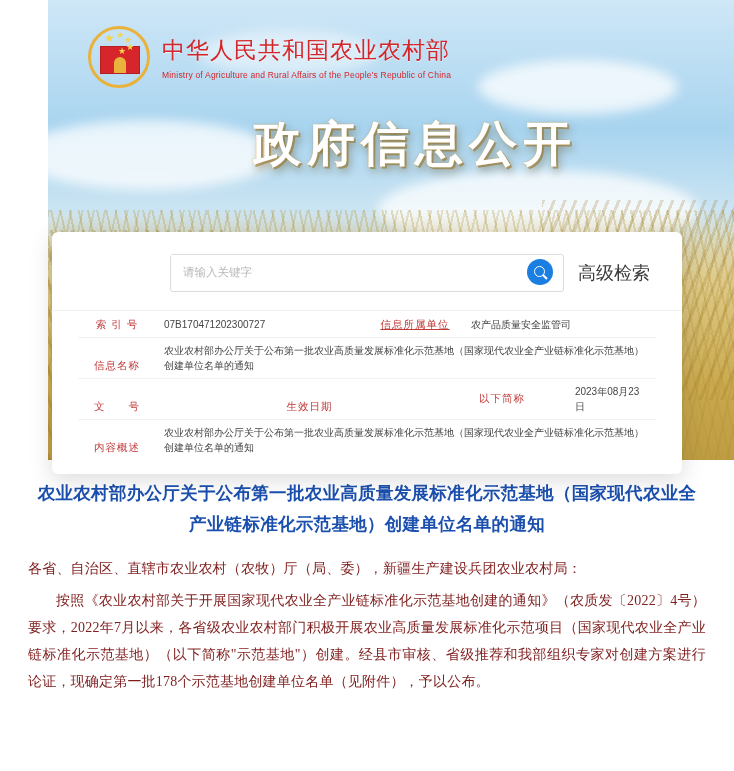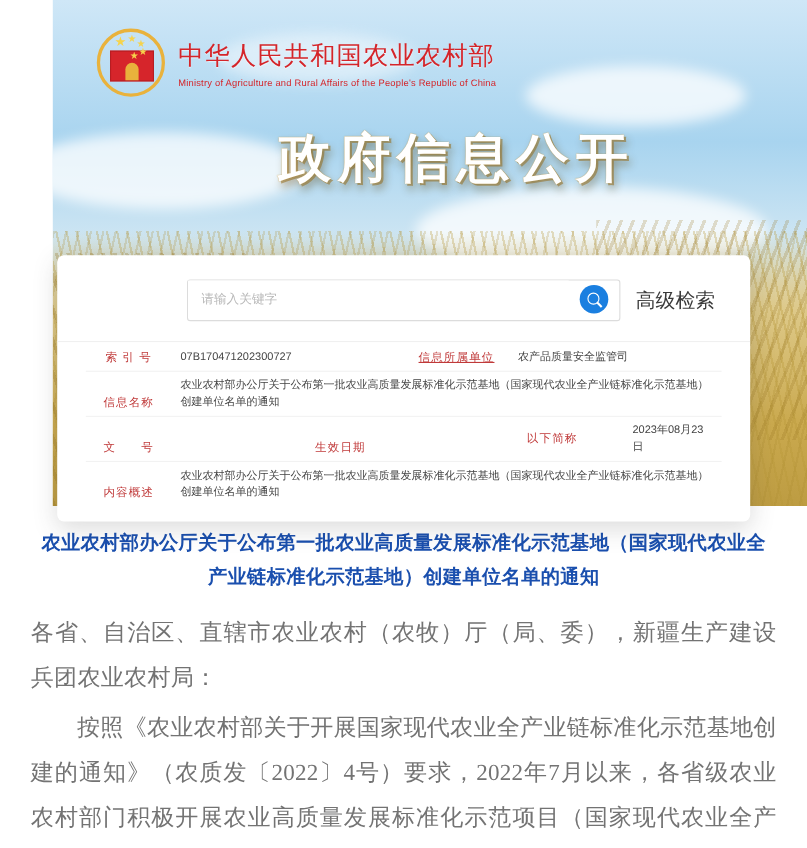--- a/index.html
+++ b/index.html
@@ -275,22 +275,22 @@
     font-weight: bold;
     font-size: 17.5px;
     color: #1a4fae;
     text-align: center;
     line-height: 1.75;
     letter-spacing: .3px;
     margin: 18px 6px 16px 6px;
   }
   .doc-p {
     font-family: "Liberation Serif", serif;
-    font-size: 21px;
-    color: #737373;
+    font-size: 14px;
+    color: #7f1d1d;
     line-height: 1.95;
     letter-spacing: .2px;
     margin: 0 0 4px 0;
     text-align: justify;
   }
   .indent { text-indent: 2em; }
 </style>
 </head>
 <body>
 

